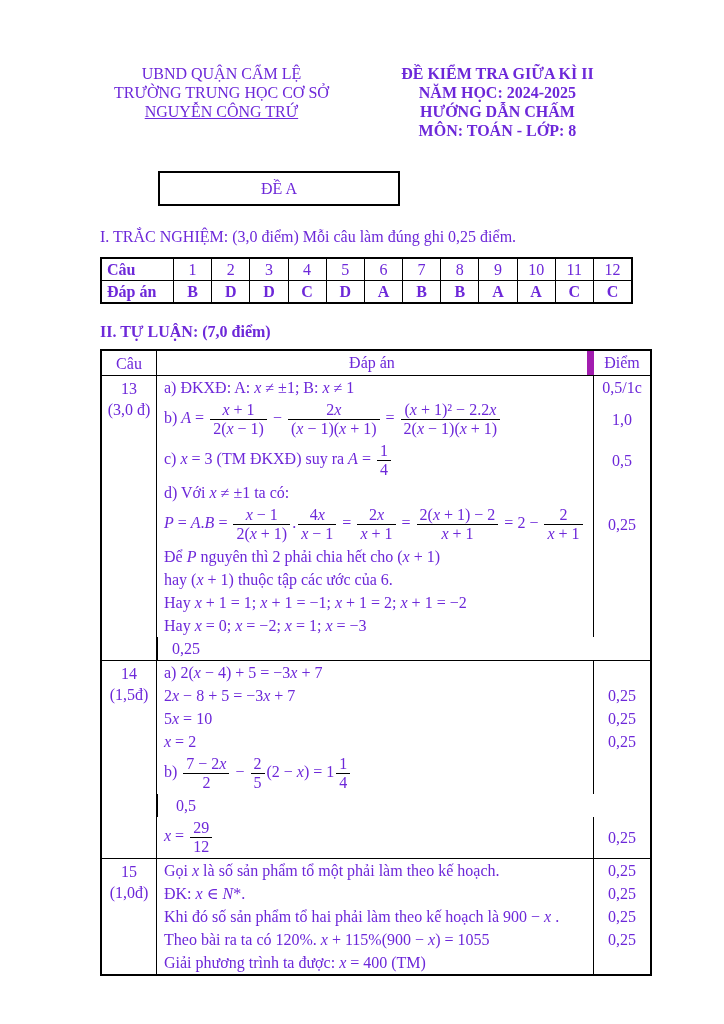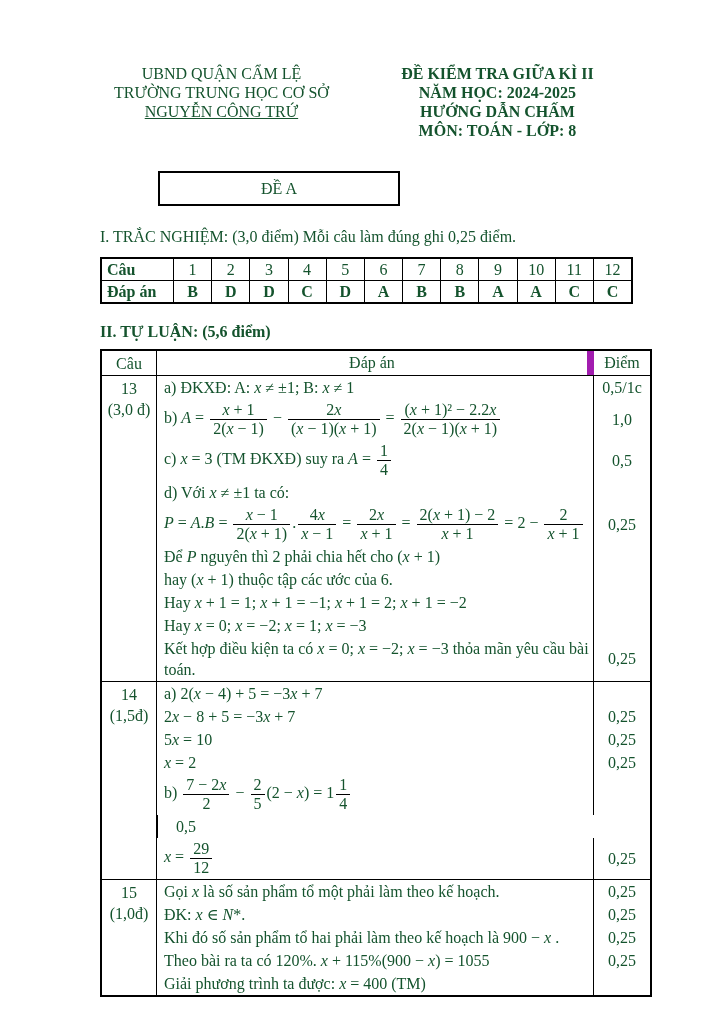--- a/index.html
+++ b/index.html
@@ -1,17 +1,17 @@
 <!DOCTYPE html>
 <html><head>
 <meta charset="utf-8">
 <style>
   html,body{margin:0;padding:0;background:#fff;}
   .page{
-    width:724px;height:1024px;background:#fff;color:#14532d;
+    width:724px;height:1024px;background:#fff;color:#6d28d9;
     font-family:"Liberation Serif","DejaVu Serif",serif;
     font-size:16px;position:relative;box-sizing:border-box;
     padding:64px 72px 0 100px;overflow:hidden;
   }
   .b{font-weight:normal;}
   .u{text-decoration:underline;}
   i{font-style:italic;}
 
   
   .doc-header{display:flex;line-height:19px;}
@@ -115,21 +115,21 @@
         <div class="mccell ans">A</div>
         <div class="mccell ans">B</div>
         <div class="mccell ans">B</div>
         <div class="mccell ans">A</div>
         <div class="mccell ans">A</div>
         <div class="mccell ans">C</div>
         <div class="mccell ans">C</div>
       </div>
     </div>
 
-  <div class="s2head">II. TỰ LUẬN: (5,6 điểm)</div>
+  <div class="s2head">II. TỰ LUẬN: (7,0 điểm)</div>
 
   <div class="ans-table" id="ansTable">
     <div class="trow">
       <div class="qcol">Câu</div>
       <div class="hmid">Đáp án</div>
       <div class="hscore">Điểm</div>
     </div>
   <div class="trow">
         <div class="qcol">
           <div>13</div>
@@ -193,21 +193,20 @@
           </div>
           <div class="aline">
             <div class="lcontent"><span class="txt">Hay </span><span class="math"><i>x</i> + 1 = 1; <i>x</i> + 1 = −1; <i>x</i> + 1 = 2; <i>x</i> + 1 = −2</span></div>
             <div class="lscore"></div>
           </div>
           <div class="aline">
             <div class="lcontent"><span class="txt">Hay </span><span class="math"><i>x</i> = 0; <i>x</i> = −2; <i>x</i> = 1; <i>x</i> = −3</span></div>
             <div class="lscore"></div>
           </div>
           <div class="aline">
-            <div class="lcontent"><span class="txt">Kết hợp điều kiện ta có </span><span class="math"><i>x</i> = 0; <i>x</i> = −2; <i>x</i> = −3</span><span class="txt"> thỏa mãn yêu cầu bài toán.</span></div>
             <div class="lscore">0,25</div>
           </div>
         </div>
       </div>
       <div class="trow">
         <div class="qcol">
           <div>14</div>
           <div>(1,5đ)</div>
         </div>
         <div class="lines">

